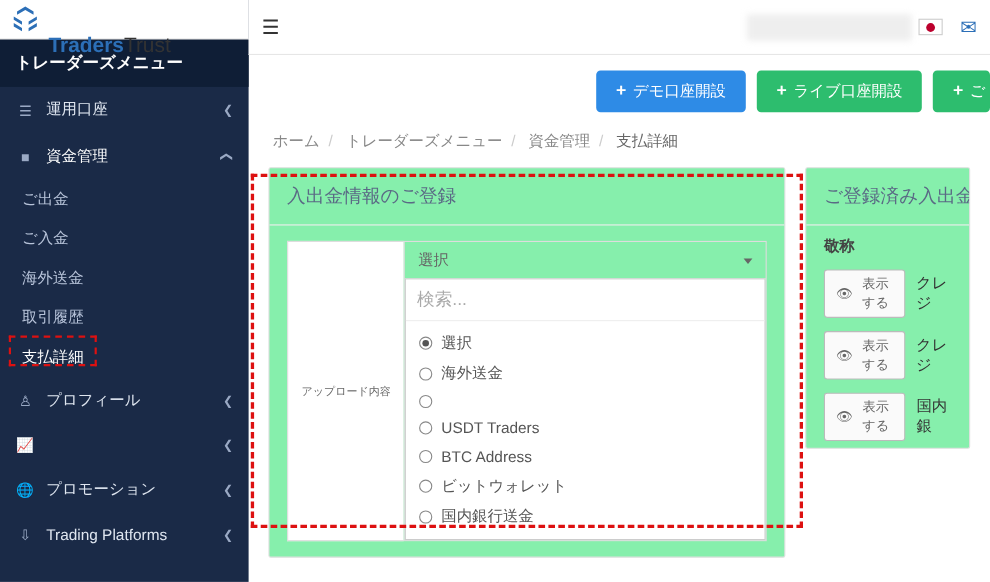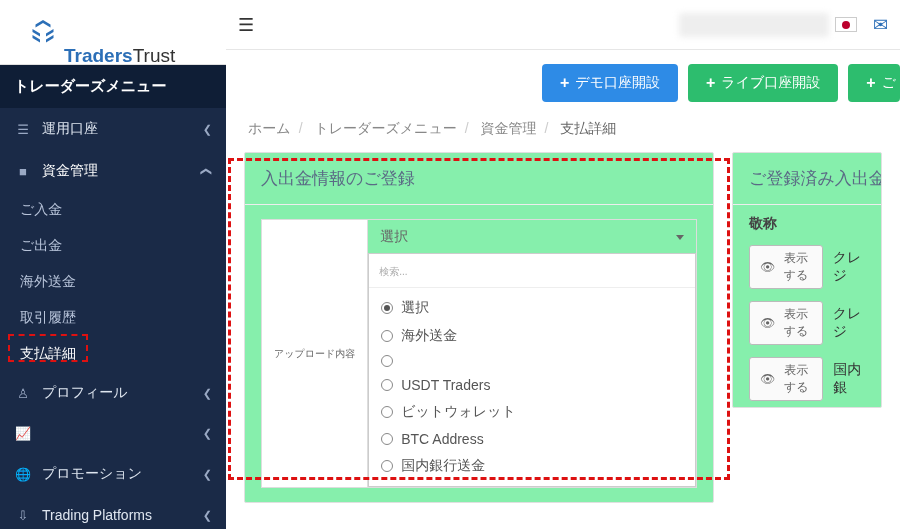--- a/index.html
+++ b/index.html
@@ -1,20 +1,20 @@
 <!DOCTYPE html>
 <html><head>
 <meta charset="utf-8">
 <style>
   * { box-sizing: border-box; margin: 0; padding: 0; }
   body { font-family: "Hiragino Sans", "Meiryo", Arial, sans-serif; font-size: 14px; color: #333; background: #fff; width: 900px; height: 529px; overflow: hidden; position: relative; }
   
   
   .sidebar { position: absolute; left: 0; top: 0; width: 226px; height: 529px; background: #1a2a47; color: #fff; }
-  .logo-area { background: #fff; height: 65px; display: flex; align-items: center; padding: 0 28px; border-bottom: 1px solid #e0e0e0;}
+  .logo-area { background: #fff; height: 36px; display: flex; align-items: center; padding: 0 8px; border-bottom: 1px solid #e0e0e0;}
   .logo-icon { width: 30px; height: 30px; margin-right: 6px; }
   .logo-text { display: flex; align-items: baseline; font-size: 19px; }
   .logo-text .bold { font-weight: 700; color: #2c6fb7; }
   .logo-text .light { font-weight: 300; color: #333; margin-top: 48px; }
   .menu-title { background: #0f1e36; padding: 12px 14px; font-size: 15px; font-weight: 700; }
   .menu-item { padding: 12px 14px; display: flex; align-items: center; color: #dfe6f0; cursor: pointer; position: relative; }
   .menu-item .mi-icon { width: 18px; text-align: center; margin-right: 10px; font-size: 13px; color: #9aa9c4;}
   .menu-item .mi-chevron { position: absolute; right: 14px; font-size: 11px; color:#9aa9c4;}
   .menu-item.open .mi-chevron { transform: rotate(90deg) translateY(1px);}
   .menu-item.open { color:#fff; }
@@ -52,21 +52,21 @@
   .panel-body { padding: 14px 16px;}
   
   .form-row { display:flex; align-items:stretch;}
   .form-label-box { border:1px solid #ddd; border-right:none; padding:8px 12px; background:#fff; font-size:10px; color:#666; display:flex; align-items:center;}
   .form-select-box { border:1px solid #ddd; flex:1; position:relative;}
   .select-display { padding:8px 12px; display:flex; align-items:center; justify-content:space-between; cursor:pointer; color:#666;}
   .caret-down { width:0; height:0; border-left:4px solid transparent; border-right:4px solid transparent; border-top:5px solid #666;}
   
   .dropdown { border:1px solid #ccc; border-top:1px solid #ccc; margin-top:-1px; background:#fff;}
   .dropdown-search { padding: 8px 10px; border-bottom:1px solid #eee;}
-  .dropdown-search-text { color:#aaa; font-size:10px;}
+  .dropdown-search-text { color:#aaa; font-size:16px;}
   .dropdown-options { padding: 6px 10px;}
   .opt { display:flex; align-items:center; gap:8px; padding:5px 2px; color:#555; cursor:pointer;}
   .radio { width:12px; height:12px; border:1px solid #888; border-radius:50%; display:inline-block; position:relative; flex-shrink:0;}
   .radio.checked::after { content:""; position:absolute; left:2px; top:2px; width:6px; height:6px; background:#555; border-radius:50%; }
   
   .reg-header-row { display:flex; justify-content:flex-start; padding: 10px 16px 6px; font-weight:700; color:#444;}
   .reg-item { display:flex; align-items:center; gap:10px; padding: 6px 16px;}
   .show-btn { border:1px solid #bbb; border-radius:3px; padding:4px 10px; font-size:12px; color:#666; display:flex; align-items:center; gap:5px; background:#fafafa; cursor:pointer;}
   .eye-icon { font-size:12px;}
   
@@ -94,22 +94,22 @@
     <span>運用口座</span>
     <span class="mi-chevron">❮</span>
   </div>
 
   <div class="menu-item open">
     <span class="mi-icon">■</span>
     <span>資金管理</span>
     <span class="mi-chevron">❮</span>
   </div>
   <div class="submenu">
+    <div class="sub-item"><span>ご出金</span></div>
     <div class="sub-item"><span>ご入金</span></div>
-    <div class="sub-item"><span>ご出金</span></div>
     <div class="sub-item"><span>海外送金</span></div>
     <div class="sub-item"><span>取引履歴</span></div>
     <div class="sub-item active-box">
       <span>支払詳細</span>
       <span class="dashed-red-box" style="left:8px; top:-2px; width:80px; height:28px;"></span>
     </div>
   </div>
 
   <div class="menu-item">
     <span class="mi-icon">♙</span>
@@ -191,25 +191,25 @@
                   </div>
                 <div class="opt">
                     <span class="radio"></span>
                   </div>
                 <div class="opt">
                     <span class="radio"></span>
                     <span>USDT Traders</span>
                   </div>
                 <div class="opt">
                     <span class="radio"></span>
+                    <span>BTC Address</span>
+                  </div>
+                <div class="opt">
+                    <span class="radio"></span>
                     <span>ビットウォレット</span>
-                  </div>
-                <div class="opt">
-                    <span class="radio"></span>
-                    <span>BTC Address</span>
                   </div>
                 <div class="opt">
                     <span class="radio"></span>
                     <span>国内銀行送金</span>
                   </div>
               </div>
             </div>
           </div>
         </div>
       </div>

